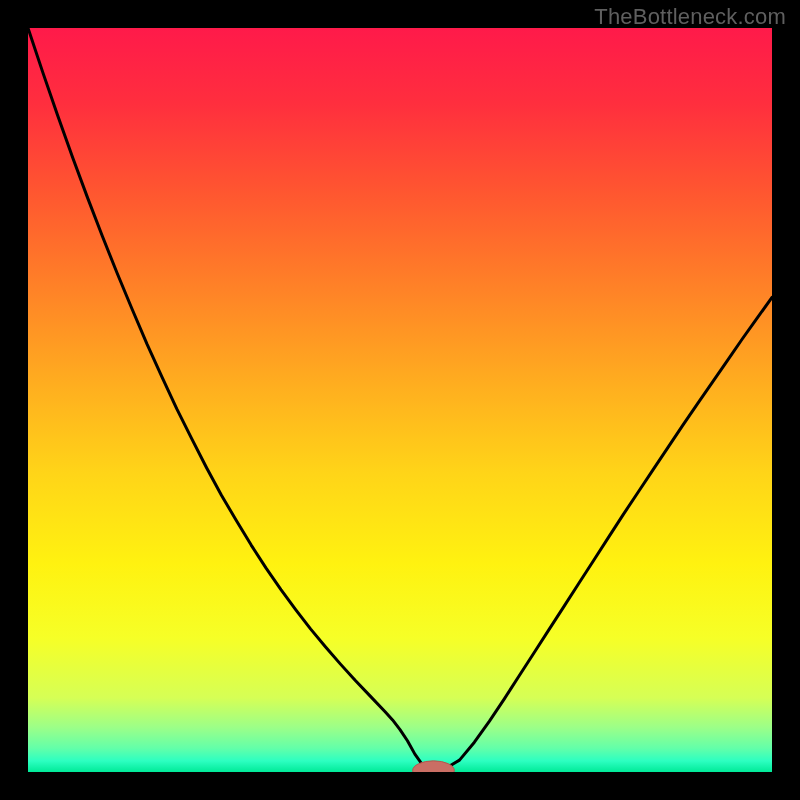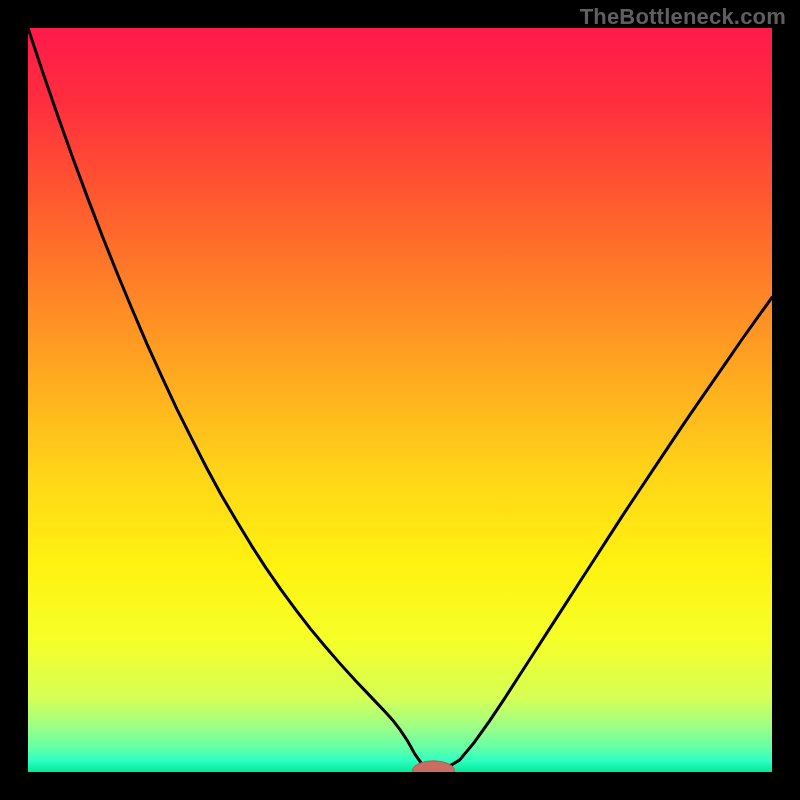--- a/index.html
+++ b/index.html
@@ -18,21 +18,21 @@
     width: 800px;
     height: 800px;
     background: #000;
   }
   .watermark {
     position: absolute;
     top: 4px;
     right: 14px;
     color: #5f5f5f;
     font-size: 22px;
-    font-weight: 700;
+    font-weight: 400;
     letter-spacing: 0.2px;
   }
   .plot-area {
     position: absolute;
     left: 28px;
     top: 28px;
     width: 744px;   
     height: 744px;
   }
   svg {

